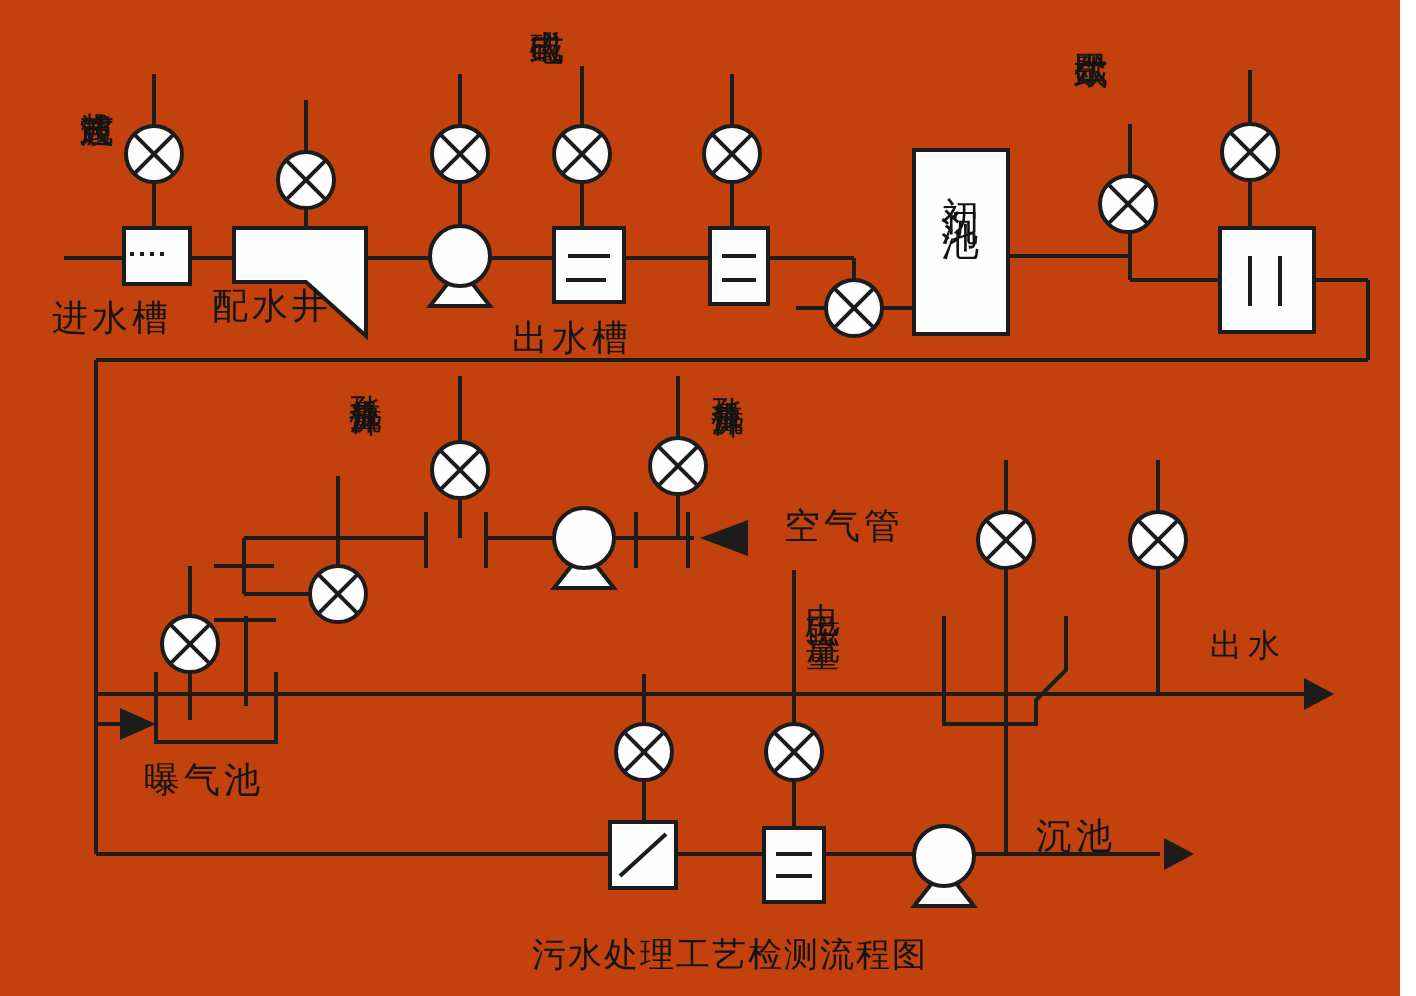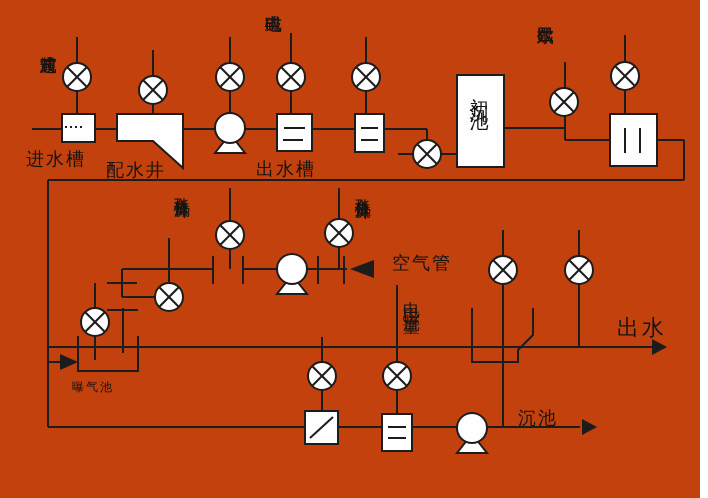--- a/index.html
+++ b/index.html
@@ -7,33 +7,33 @@
     position:relative;width:700px;height:498px;background:#c2410c;
     font-family:"Liberation Sans","DejaVu Sans",sans-serif;color:#111;
     overflow:hidden;
   }
   #diagram-svg{position:absolute;left:0;top:0;}
   .lbl{position:absolute;white-space:nowrap;color:#141414;line-height:1.05;}
   .vlbl{writing-mode:vertical-rl;text-orientation:upright;}
   
   #lbl-ultrasonic{left:39px;top:43px;font-size:17px;}
   #lbl-inlet{left:26px;top:150px;font-size:18px;letter-spacing:2px;}
-  #lbl-distwell{left:106px;top:161px;font-size:18px;letter-spacing:2px;}
+  #lbl-distwell{left:106px;top:144px;font-size:18px;letter-spacing:2px;}
   #lbl-emtype{left:264px;top:2px;font-size:17px;}
   #lbl-outletch{left:256px;top:160px;font-size:18px;letter-spacing:2px;}
   #lbl-primary{left:469px;top:82px;font-size:19px;letter-spacing:7px;}
   #lbl-parshall{left:536px;top:14px;font-size:17px;}
   #lbl-orifice1{left:173px;top:185px;font-size:16px;letter-spacing:1px;}
   #lbl-orifice2{left:354px;top:186px;font-size:16px;letter-spacing:1px;}
   #lbl-airpipe{left:392px;top:254px;font-size:18px;letter-spacing:2px;}
   #lbl-emflow{left:402px;top:288px;font-size:17px;letter-spacing:6px;}
-  #lbl-aeration{left:72px;top:381px;font-size:12px;letter-spacing:2px;}
+  #lbl-aeration{left:72px;top:381px;font-size:18px;letter-spacing:2px;}
   #lbl-returnsludge{left:193px;top:396px;font-size:18px;letter-spacing:2px;}
   #lbl-sedtank{left:518px;top:366px;font-size:18px;letter-spacing:2px;margin-top:43px;}
-  #lbl-effluent{left:605px;top:316px;font-size:22px;letter-spacing:3px;margin-left:12px;}
+  #lbl-effluent{left:605px;top:316px;font-size:16px;letter-spacing:3px;}
   #lbl-excess{left:586px;top:392px;font-size:18px;letter-spacing:2px;}
   #caption{left:266px;top:469px;font-size:17px;letter-spacing:1px;font-weight:500;}
   svg .ln{stroke:#1c1c1c;stroke-width:2;fill:none;}
   svg .bx{stroke:#1c1c1c;stroke-width:2;fill:#fefefe;}
   svg .solid{fill:#1c1c1c;stroke:none;}
 </style>
 </head>
 <body>
 
 <div id="stage">
@@ -145,13 +145,14 @@
   <div class="lbl" id="lbl-outletch">出水槽</div>
   <div class="lbl vlbl" id="lbl-primary">初沉池</div>
   <div class="lbl vlbl" id="lbl-parshall">巴歇尔式</div>
   <div class="lbl vlbl" id="lbl-orifice1">孔板流量计</div>
   <div class="lbl vlbl" id="lbl-orifice2">孔板流量计</div>
   <div class="lbl" id="lbl-airpipe">空气管</div>
   <div class="lbl vlbl" id="lbl-emflow">电磁流量</div>
   <div class="lbl" id="lbl-aeration">曝气池</div>
   <div class="lbl" id="lbl-sedtank">沉池</div>
   <div class="lbl" id="lbl-effluent">出水</div>
+  <div class="lbl" id="caption">污水处理工艺检测流程图</div>
 </div>
 
 </body></html>

